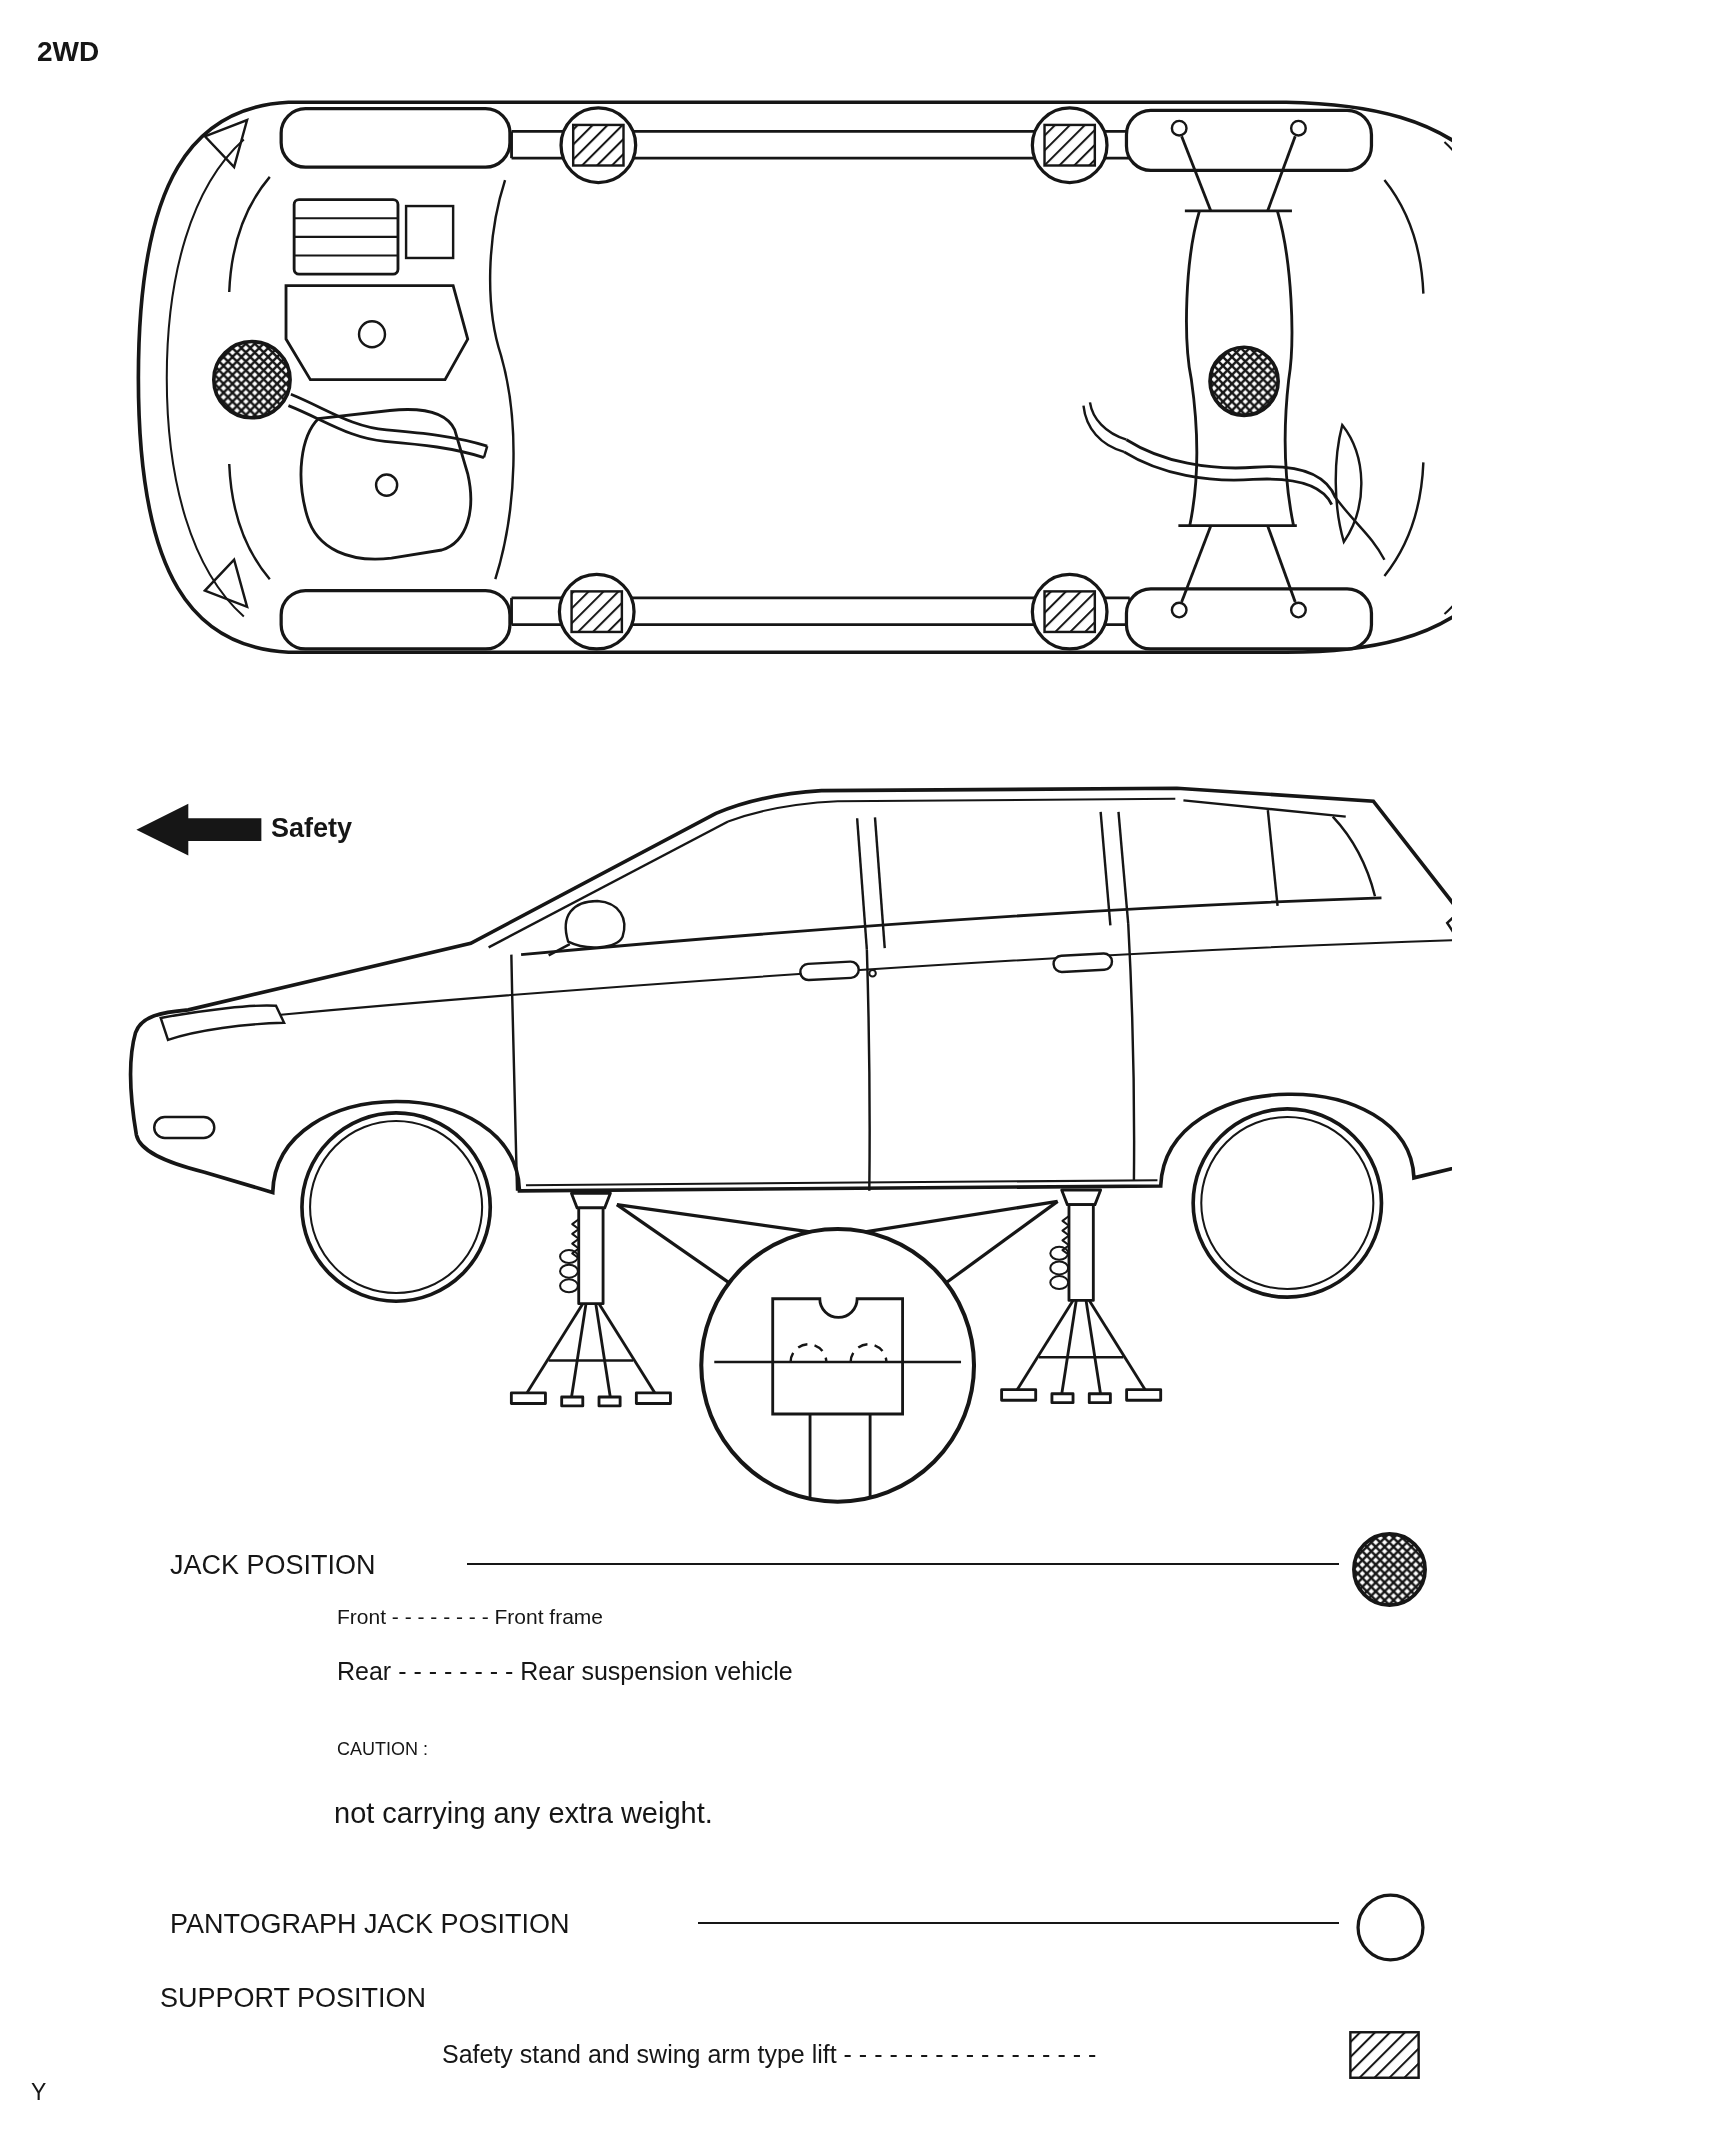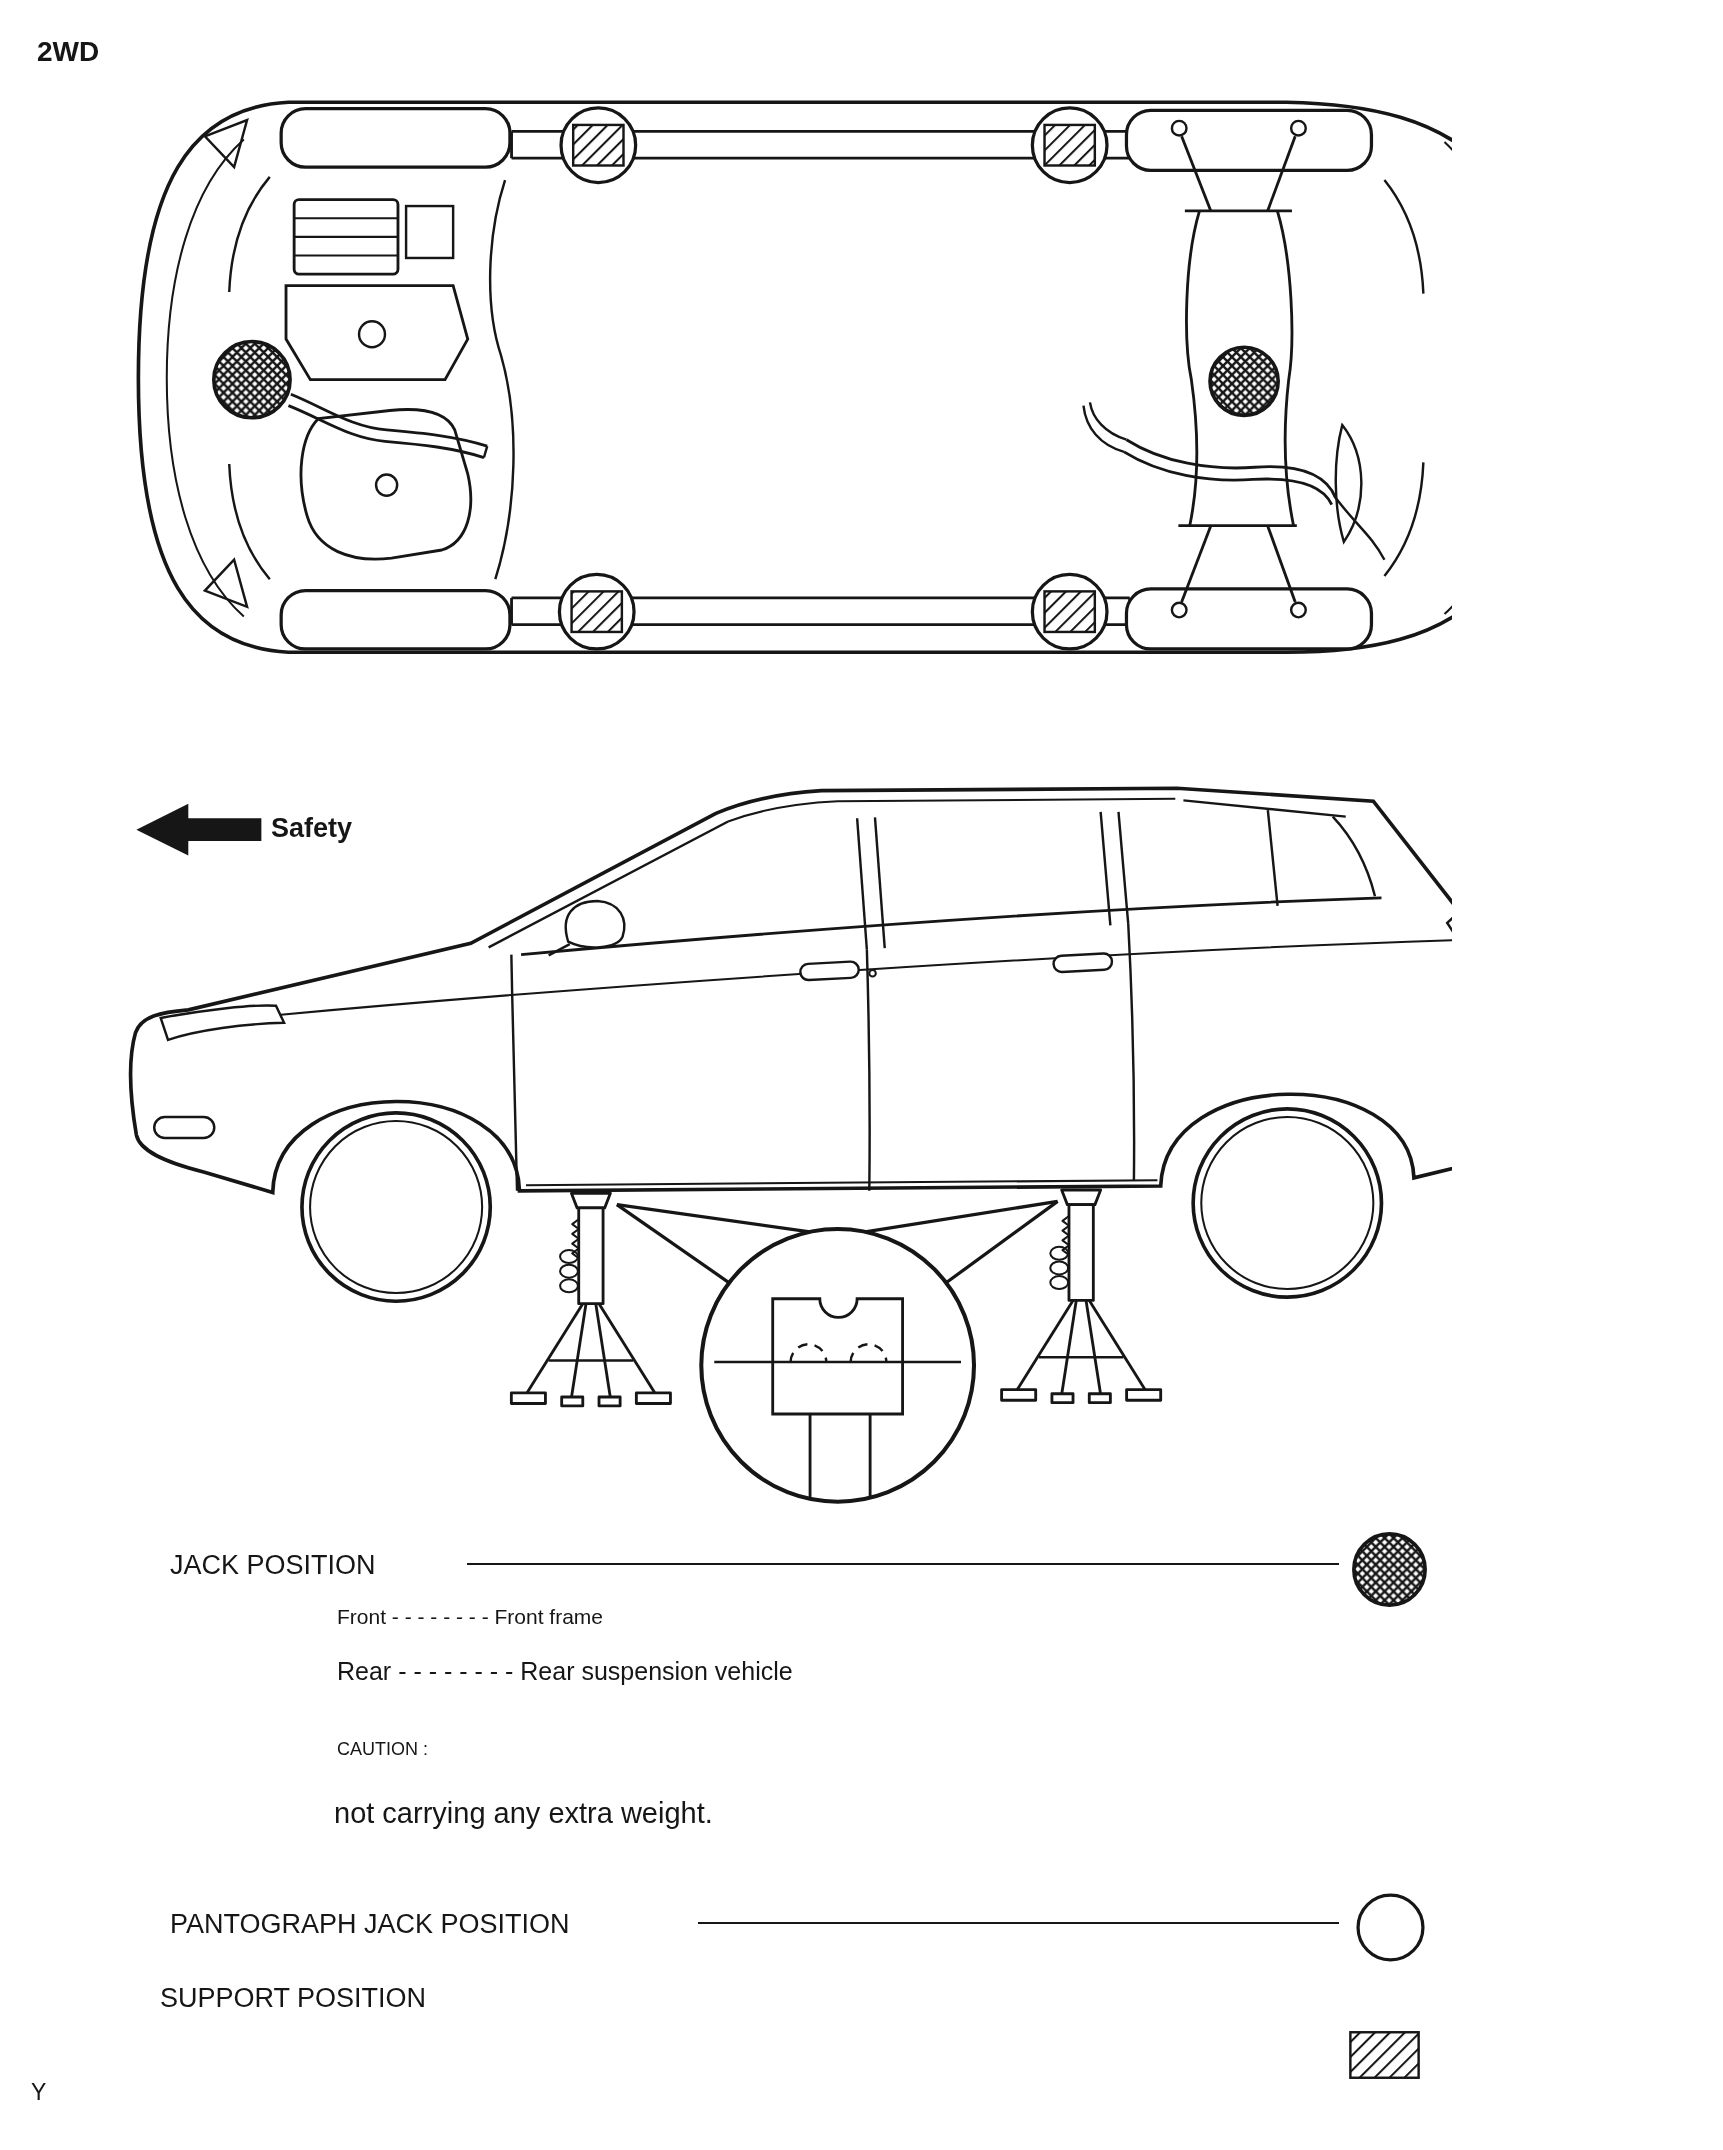--- a/index.html
+++ b/index.html
@@ -223,20 +223,21 @@
   <div class="abs txt" style="left:337px; top:1739px; font-size:18px;">CAUTION :</div>
   <div class="abs txt" style="left:334px; top:1797px; font-size:29px;">not carrying any extra weight.</div>
 
   <div class="abs txt" style="left:170px; top:1909px; font-size:27px;">PANTOGRAPH JACK POSITION</div>
   <div class="abs leader" style="left:698px; top:1922px; width:641px;"></div>
   <svg class="abs" style="left:1354px; top:1891px;" width="73" height="73" viewBox="0 0 90 90">
     <circle cx="45" cy="45" r="40" fill="#ffffff" stroke="#161616" stroke-width="4"></circle>
   </svg>
 
   <div class="abs txt" style="left:160px; top:1983px; font-size:27px;">SUPPORT POSITION</div>
+  <div class="abs txt" style="left:442px; top:2040px; font-size:25px;">Safety stand and swing arm type lift - - - - - - - - - - - - - - - - -</div>
   <svg class="abs" style="left:1347px; top:2029px;" width="75" height="52" viewBox="0 0 92 64">
     <defs>
       <pattern id="hatchSqB" patternUnits="userSpaceOnUse" width="13" height="13" patternTransform="rotate(45)">
         <rect width="13" height="13" fill="#ffffff"></rect>
         <line x1="0" y1="0" x2="0" y2="13" stroke="#161616" stroke-width="5"></line>
       </pattern>
     </defs>
     <rect x="4" y="4" width="84" height="56" fill="url(#hatchSqB)" stroke="#161616" stroke-width="3"></rect>
   </svg>
 

